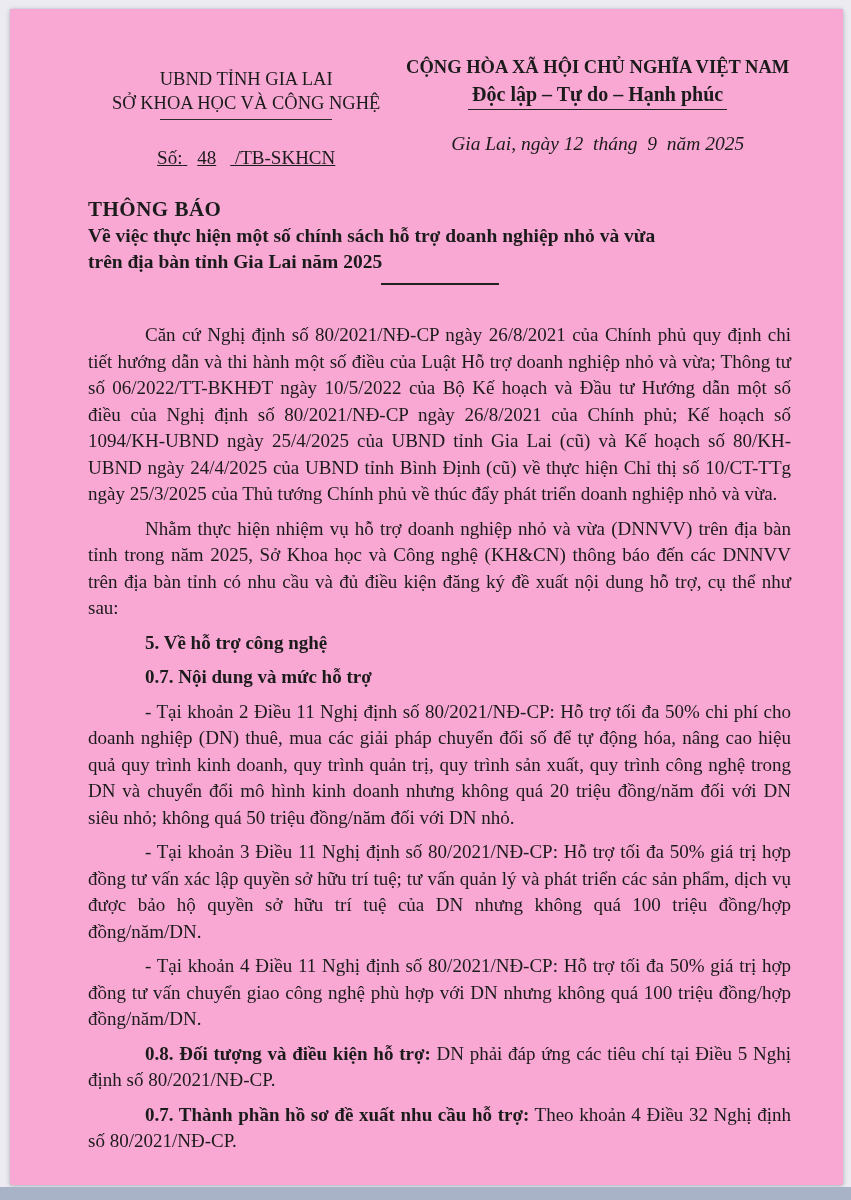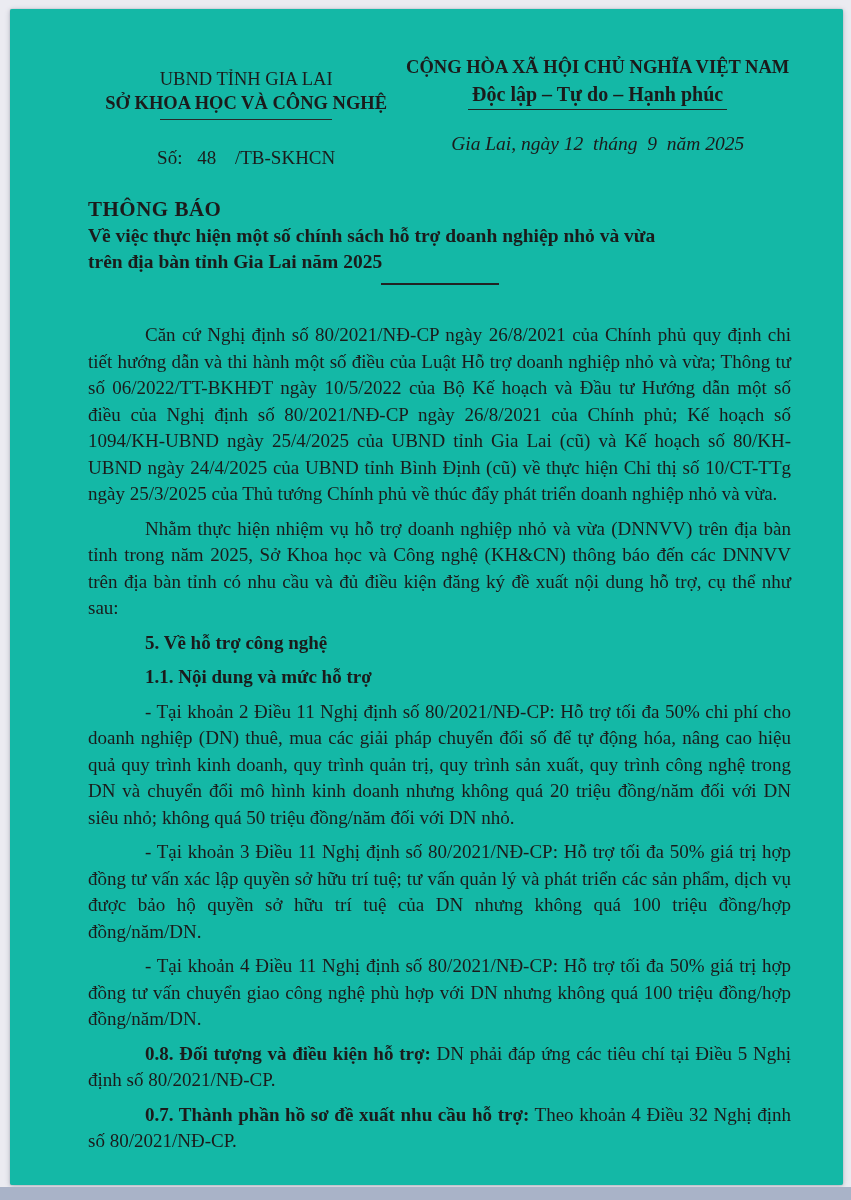--- a/index.html
+++ b/index.html
@@ -9,21 +9,21 @@
     font-family: "Liberation Serif", "DejaVu Serif", serif;
     overflow: hidden;
   }
   .photo-frame {
     position: relative;
     width: 851px; height: 1200px;
   }
   .page {
     position: absolute;
     left: 10px; top: 9px; right: 8px; bottom: 15px;
-    background: #14b8a6;
+    background: #f9a8d4;
     border-radius: 2px;
     box-shadow: 0 1px 5px rgba(70,75,95,.35), 0 0 1px rgba(60,60,80,.4);
   }
   .bottom-strip {
     position: absolute;
     left: 0; right: 0; bottom: 0; height: 13px;
     background: #a9b3c8;
   }
   .content {
     position: absolute;
@@ -35,35 +35,35 @@
   .hdr-left {
     width: 45%;
     text-align: center;
     padding-top: 12px;
   }
   .hdr-right {
     width: 55%;
     text-align: center;
   }
   .org-top   { font-size: 18.5px; line-height: 24px; }
-  .org-name  { font-size: 18.5px; font-weight: bold; line-height: 25px; }
+  .org-name  { font-size: 18.5px; font-weight: normal; line-height: 25px; }
   .org-underline {
     width: 172px; height: 0;
     border-bottom: 1.6px solid #2a2a2a;
     margin: 3px auto 0 auto;
   }
   .motto1 { font-size: 18.5px; font-weight: bold; line-height: 25px; white-space: nowrap; }
   .motto2 {
     display: inline-block;
     font-size: 20px; font-weight: bold; line-height: 26px;
     border-bottom: 1.7px solid #222;
     padding: 0 4px 2px 4px;
     margin-top: 1px;
   }
-  .doc-no { margin-top: 27px; font-size: 19px; }
+  .doc-no { margin-top: 27px; font-size: 19px; text-decoration: underline; }
   .doc-no .v { margin: 0 14px 0 10px; }
   .place-date {
     margin-top: 23px;
     font-size: 19.5px;
     font-style: italic;
   }
   
   .title-block { text-align: left; margin-top: 27px; }
   .title-main { font-size: 21px; font-weight: bold; letter-spacing: .5px; line-height: 27px; }
   .title-sub  { font-size: 19.5px; font-weight: bold; line-height: 26px; }
@@ -113,21 +113,21 @@
         <div class="title-main">THÔNG BÁO</div>
         <div class="title-sub">Về việc thực hiện một số chính sách hỗ trợ doanh nghiệp nhỏ và vừa</div>
         <div class="title-sub">trên địa bàn tỉnh Gia Lai năm 2025</div>
         <div class="title-divider"></div>
       </div>
 
       <div class="body-text">
         <p>Căn cứ Nghị định số 80/2021/NĐ-CP ngày 26/8/2021 của Chính phủ quy định chi tiết hướng dẫn và thi hành một số điều của Luật Hỗ trợ doanh nghiệp nhỏ và vừa; Thông tư số 06/2022/TT-BKHĐT ngày 10/5/2022 của Bộ Kế hoạch và Đầu tư Hướng dẫn một số điều của Nghị định số 80/2021/NĐ-CP ngày 26/8/2021 của Chính phủ; Kế hoạch số 1094/KH-UBND ngày 25/4/2025 của UBND tỉnh Gia Lai (cũ) và Kế hoạch số 80/KH-UBND ngày 24/4/2025 của UBND tỉnh Bình Định (cũ) về thực hiện Chỉ thị số 10/CT-TTg ngày 25/3/2025 của Thủ tướng Chính phủ về thúc đẩy phát triển doanh nghiệp nhỏ và vừa.</p>
         <p>Nhằm thực hiện nhiệm vụ hỗ trợ doanh nghiệp nhỏ và vừa (DNNVV) trên địa bàn tỉnh trong năm 2025, Sở Khoa học và Công nghệ (KH&amp;CN) thông báo đến các DNNVV trên địa bàn tỉnh có nhu cầu và đủ điều kiện đăng ký đề xuất nội dung hỗ trợ, cụ thể như sau:</p>
         <p class="head">5. Về hỗ trợ công nghệ</p>
-        <p class="head">1.1. Nội dung và mức hỗ trợ</p>
+        <p class="head">0.7. Nội dung và mức hỗ trợ</p>
         <p>- Tại khoản 2 Điều 11 Nghị định số 80/2021/NĐ-CP: Hỗ trợ tối đa 50% chi phí cho doanh nghiệp (DN) thuê, mua các giải pháp chuyển đổi số để tự động hóa, nâng cao hiệu quả quy trình kinh doanh, quy trình quản trị, quy trình sản xuất, quy trình công nghệ trong DN và chuyển đổi mô hình kinh doanh nhưng không quá 20 triệu đồng/năm đối với DN siêu nhỏ; không quá 50 triệu đồng/năm đối với DN nhỏ.</p>
         <p>- Tại khoản 3 Điều 11 Nghị định số 80/2021/NĐ-CP: Hỗ trợ tối đa 50% giá trị hợp đồng tư vấn xác lập quyền sở hữu trí tuệ; tư vấn quản lý và phát triển các sản phẩm, dịch vụ được bảo hộ quyền sở hữu trí tuệ của DN nhưng không quá 100 triệu đồng/hợp đồng/năm/DN.</p>
         <p>- Tại khoản 4 Điều 11 Nghị định số 80/2021/NĐ-CP: Hỗ trợ tối đa 50% giá trị hợp đồng tư vấn chuyển giao công nghệ phù hợp với DN nhưng không quá 100 triệu đồng/hợp đồng/năm/DN.</p>
         <p><span class="lead-bold">0.8. Đối tượng và điều kiện hỗ trợ:</span><span> DN phải đáp ứng các tiêu chí tại Điều 5 Nghị định số 80/2021/NĐ-CP.</span></p>
         <p><span class="lead-bold">0.7. Thành phần hồ sơ đề xuất nhu cầu hỗ trợ:</span><span> Theo khoản 4 Điều 32 Nghị định số 80/2021/NĐ-CP.</span></p>
       </div>
 
     </div>
   </div>
   <div class="bottom-strip"></div>

